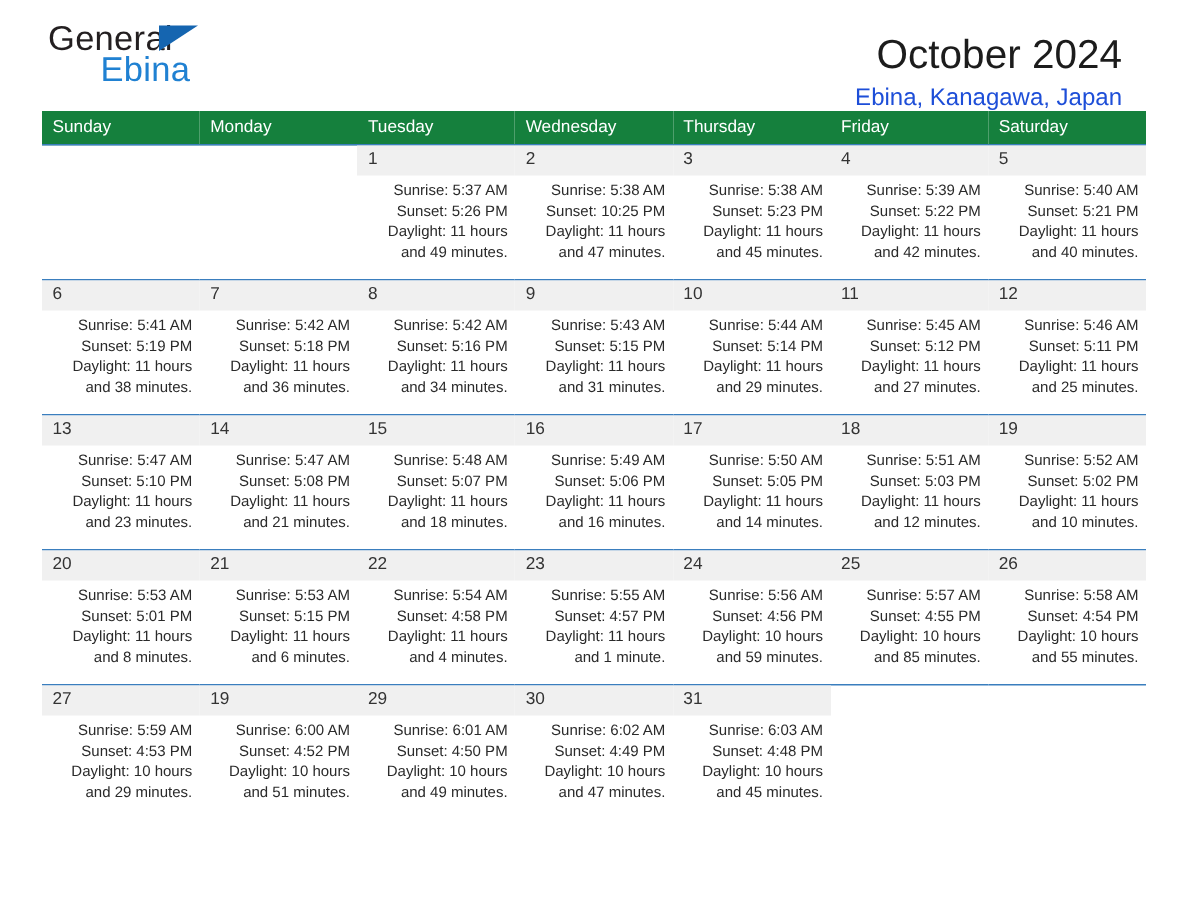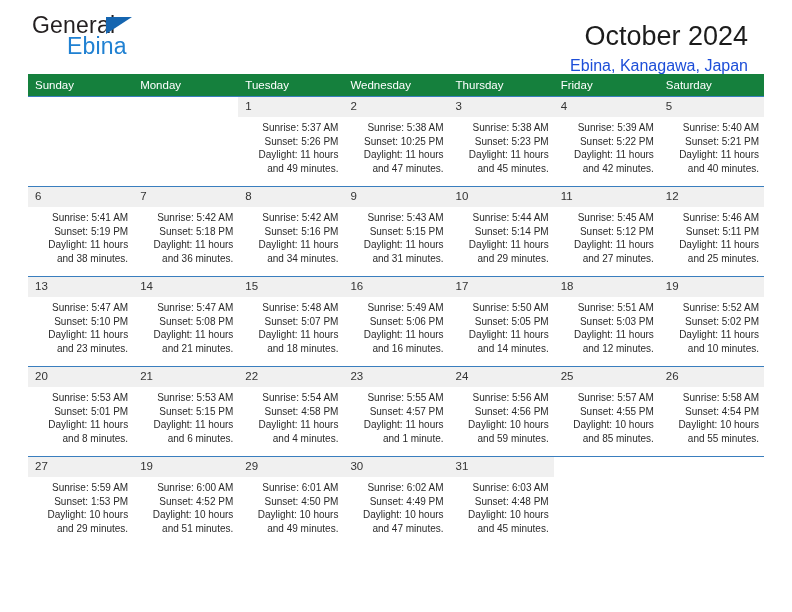--- a/index.html
+++ b/index.html
@@ -474,21 +474,21 @@
               </div>
             </div>
           </td>
         </tr>
         <tr class="week">
           <td>
             <div class="daycell">
               <div class="daynum">27</div>
               <div class="info">
                 <div>Sunrise: 5:59 AM</div>
-                <div>Sunset: 1:53 PM</div>
+                <div>Sunset: 4:53 PM</div>
                 <div>Daylight: 10 hours</div>
                 <div>and 29 minutes.</div>
               </div>
             </div>
           </td>
           <td>
             <div class="daycell">
               <div class="daynum">19</div>
               <div class="info">
                 <div>Sunrise: 6:00 AM</div>

